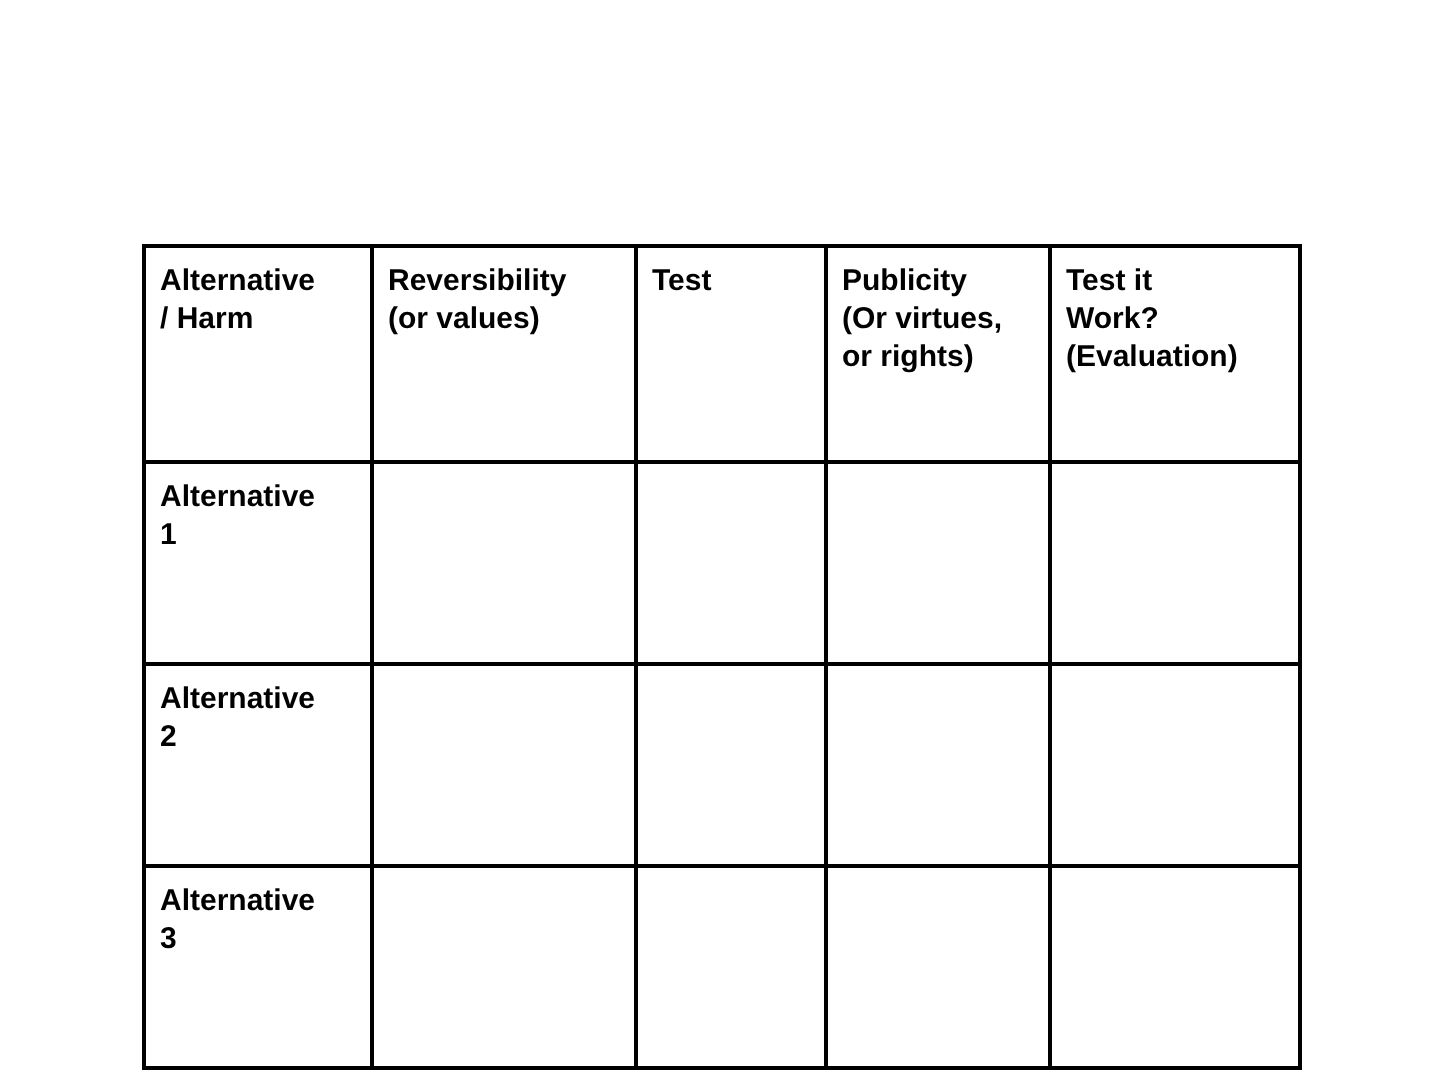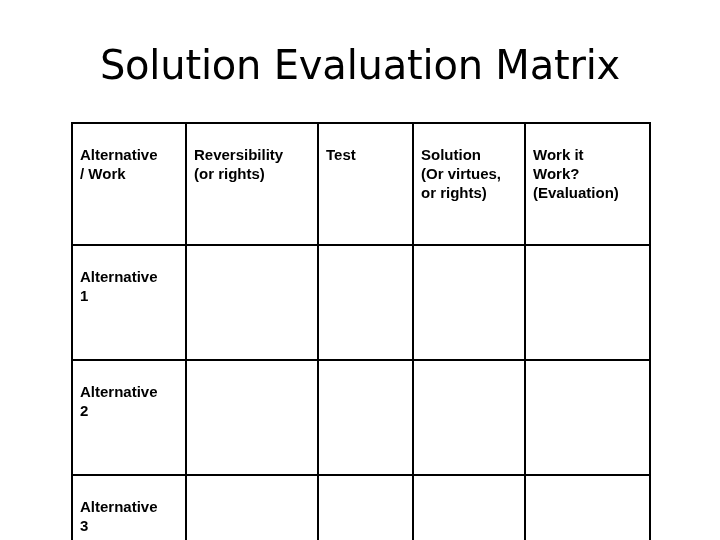--- a/index.html
+++ b/index.html
@@ -52,21 +52,21 @@
     border-collapse: collapse;
     table-layout: fixed;
     background: #ffffff;
   }
 
   table.matrix th,
   table.matrix td {
     border: 2px solid #000000;
     vertical-align: top;
     text-align: left;
-    padding: 21px 6px 4px 7px;
+    padding: 7px 6px 4px 7px;
     font-family: "Liberation Sans", sans-serif;
     font-size: 15px;
     line-height: 19px;
     font-weight: bold;
     color: #000000;
     background: #ffffff;
   }
 
   
   col.c0 { width: 114px; }
@@ -81,51 +81,50 @@
 
   td.empty-cell { font-weight: bold; }
 
   .cell-line { display: block; }
 </style>
 </head>
 <body>
 
 <div class="slide">
 
-  <div class="slide-title">Solution Evaluation Matrix</div>
 
   <div class="matrix-wrap">
     <table class="matrix">
       <colgroup>
         <col class="c0">
           <col class="c1">
           <col class="c2">
           <col class="c3">
           <col class="c4">
       </colgroup>
       <thead>
         <tr class="head-row">
           <th>
             <span class="cell-line">Alternative</span>
-            <span class="cell-line">/ Work</span>
+            <span class="cell-line">/ Harm</span>
           </th>
           <th>
             <span class="cell-line">Reversibility</span>
-            <span class="cell-line">(or rights)</span>
+            <span class="cell-line">(or values)</span>
           </th>
           <th>
             <span class="cell-line">Test</span>
           </th>
           <th>
-            <span class="cell-line">Solution</span>
+            <span class="cell-line">Publicity</span>
             <span class="cell-line">(Or virtues,</span>
             <span class="cell-line">or rights)</span>
           </th>
           <th>
-            <span class="cell-line">Work it</span>
+            <span class="cell-line">Test it</span>
             <span class="cell-line">Work?</span>
             <span class="cell-line">(Evaluation)</span>
           </th>
         </tr>
       </thead>
       <tbody>
         <tr class="body-row">
           <td>
             <span class="cell-line">Alternative</span>
             <span class="cell-line">1</span>

